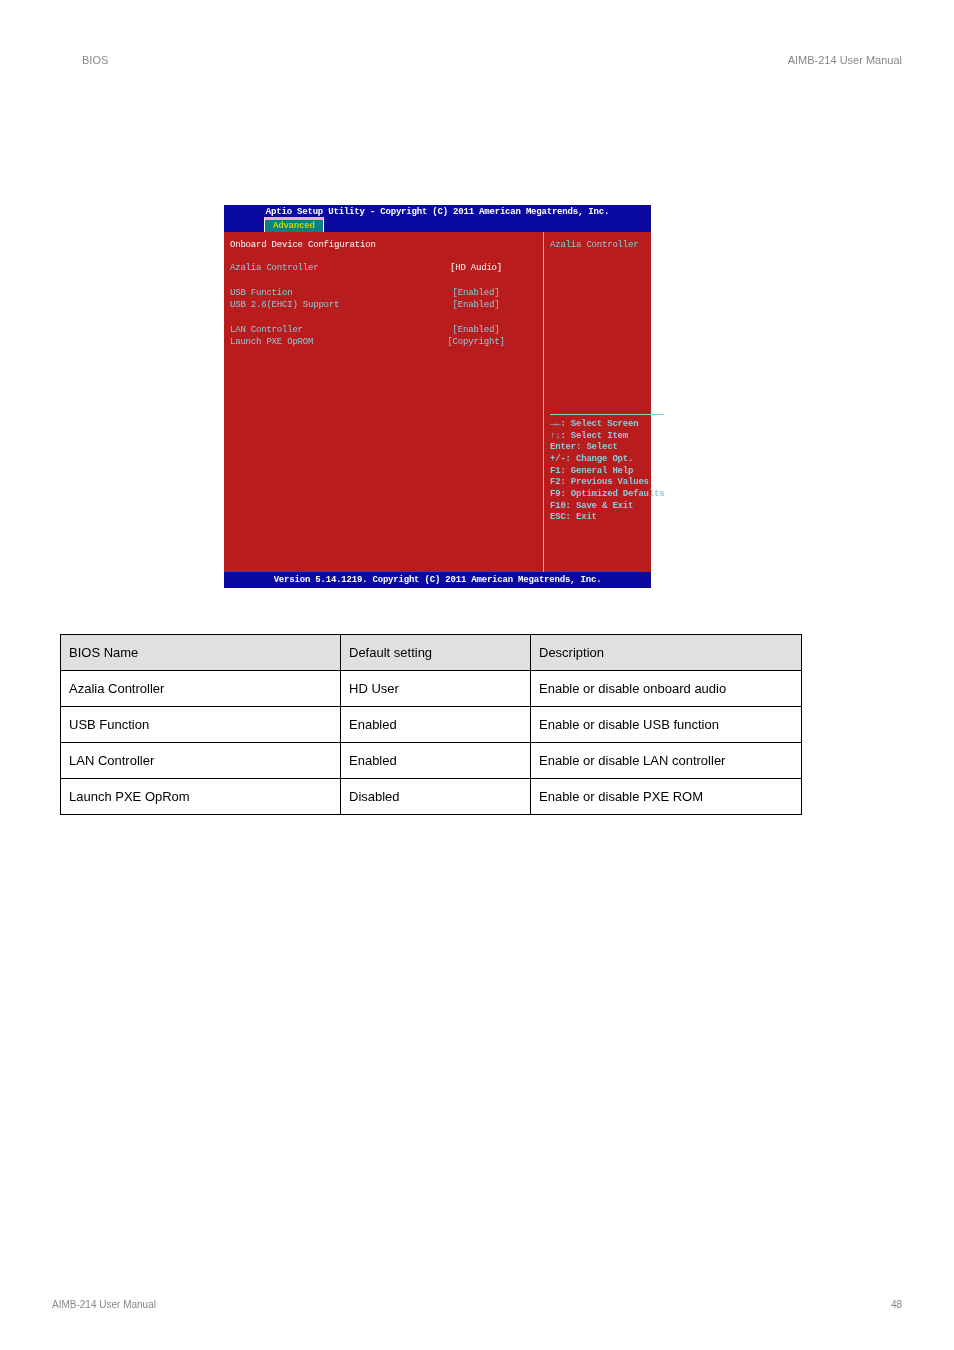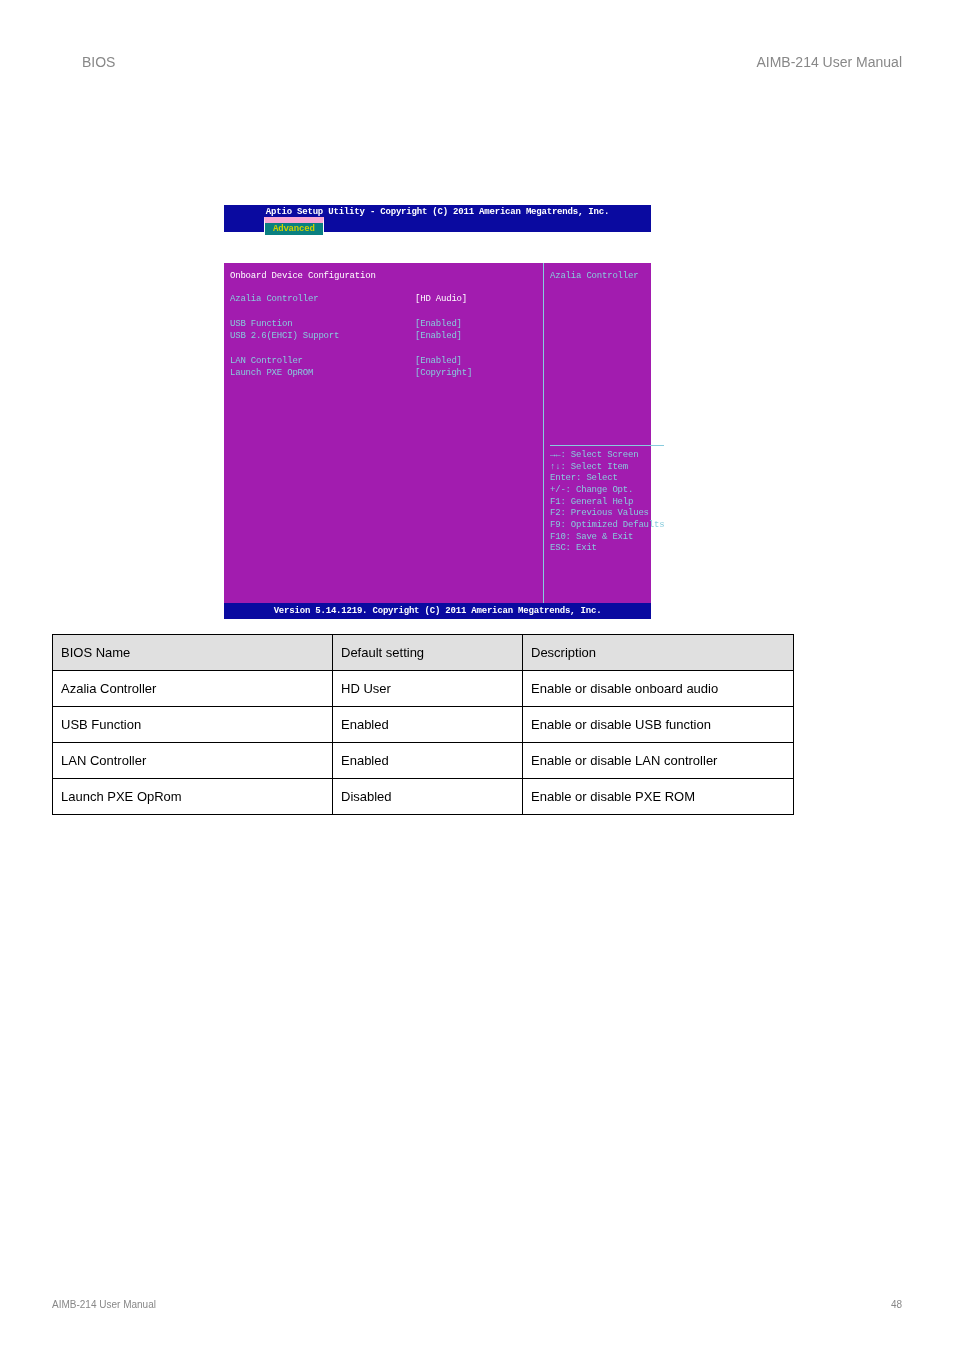--- a/index.html
+++ b/index.html
@@ -10,21 +10,21 @@
       font-family: Arial, sans-serif;
       font-size: 13px;
       color: #000;
       position: relative;
     }
     .page-header-area {
       position: absolute;
       top: 54px;
       left: 52px;
       right: 52px;
-      font-size: 14px;
+      font-size: 11px;
       color: #888;
       padding-left: 30px;
     }
     .page-header-area .left { float: left; }
     .page-header-area .right { float: right; }
     .bios-screenshot {
       position: absolute;
       top: 205px;
       left: 224px;
       width: 427px;
@@ -43,65 +43,64 @@
     .bios-tabrow {
       background: #0a0aa0;
       height: 15px;
       padding-left: 40px;
     }
     .bios-tab {
       display: inline-block;
       background: #0a8080;
       color: #d0d000;
       padding: 1px 8px;
-      border-top: 6px solid #f9a8d4;
+      border-top: 3px solid #f9a8d4;
       border-left: 1px solid #fff;
       border-right: 1px solid #fff;
       font-weight: bold;
     }
     .bios-main {
       display: flex;
       height: 340px;
-      background: #a21caf;
-      margin-top: 31px;
+      background: #b91c1c;
     }
     .bios-left {
       flex: 0 0 320px;
       padding: 8px 6px;
       border-right: 1px solid #88ccdd;
       color: #88ccdd;
     }
     .bios-right {
       flex: 1;
       padding: 8px 6px;
       color: #88ccdd;
       display: flex;
       flex-direction: column;
     }
     .bios-right-top { flex: 1; }
     .bios-right-divider { border-top: 1px solid #88ccdd; margin: 4px 0; }
-    .bios-right-bottom { flex: 0 0 auto; padding-bottom: 40px; white-space: pre; line-height: 1.3; }
+    .bios-right-bottom { flex: 0 0 auto; padding-bottom: 40px; white-space: pre; line-height: 1.3; font-weight: bold; }
     .bios-row { display: flex; line-height: 1.4; }
     .bios-label { flex: 0 0 185px; }
-    .bios-value { flex: 1; }
+    .bios-value { flex: 1; text-align: center; }
     .bios-value.white { color: #fff; }
     .bios-section-head { color: #fff; margin-bottom: 12px;}
     .bios-gap { height: 12px; }
     .bios-footer {
       background: #0a0aa0;
       color: #fff;
       text-align: center;
       padding: 3px 0;
       font-weight: bold;
     }
 
     .config-table {
       position: absolute;
       top: 634px;
-      left: 52px;
+      left: 60px;
       width: 742px;
       border-collapse: collapse;
       font-size: 13px;
     }
     .config-table th, .config-table td {
       border: 1px solid #000;
       padding: 10px 8px;
       text-align: left;
       vertical-align: middle;
     }

